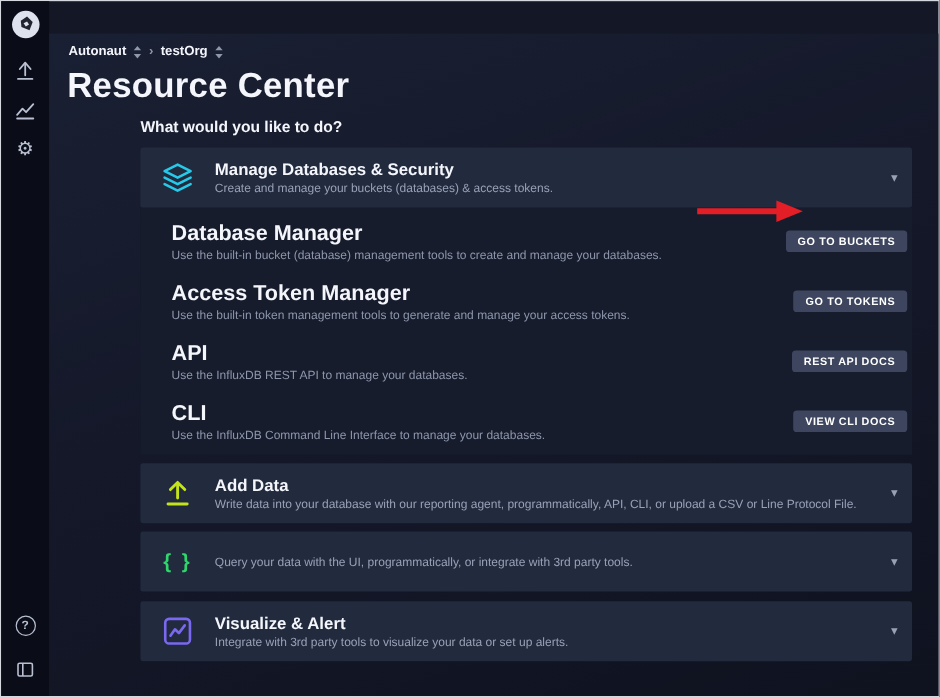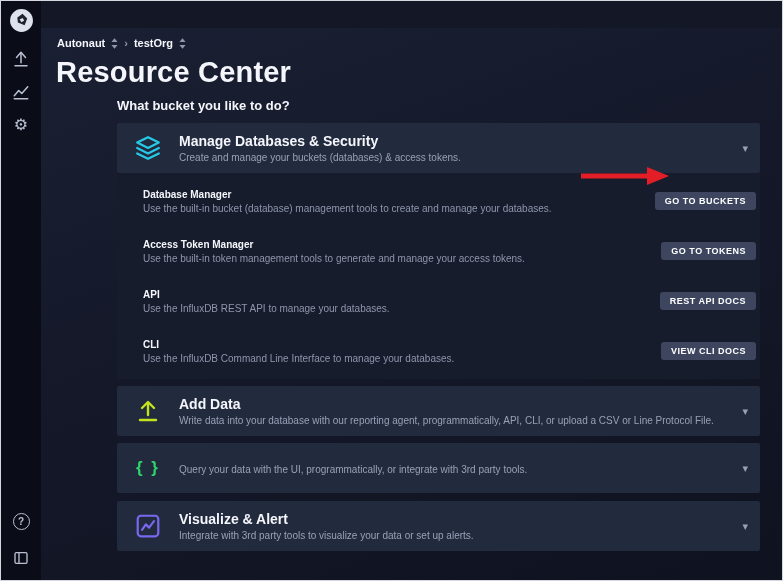--- a/index.html
+++ b/index.html
@@ -55,21 +55,21 @@
   }
   .panel-icon { width:62px; flex:0 0 62px; display:flex; align-items:center; justify-content:center; }
   .braces-glyph { color:#2fd66b; font-weight:bold; font-size:17px; letter-spacing:2px; }
   .panel-head-text { flex:1; padding-right:30px; }
   .panel-title { font-size:14px; font-weight:bold; }
   .panel-desc { font-size:10px; color:#98a1b6; margin-top:3px; }
   .caret { position:absolute; right:12px; top:50%; transform:translateY(-50%); color:#98a1b6; font-size:11px; cursor:pointer; }
   .items { background:#171c2c; padding:3px 0; }
   .item { display:flex; align-items:center; height:50px; padding:0 4px 0 26px; }
   .item-text { flex:1; padding-right:20px; }
-  .item-title { font-size:10px; font-weight:bold; }
+  .item-title { font-size:18px; font-weight:bold; }
   .item-desc { font-size:10px; color:#8d96ab; margin-top:3px; }
   .item-btn {
     background:#3d465e; color:#fff; border:none; border-radius:3px;
     font-family:"Liberation Sans", sans-serif;
     font-size:9px; font-weight:bold; letter-spacing:.5px;
     padding:4px 10px; white-space:nowrap; cursor:pointer;
   }
   .collapsed { margin-top:7px; }
   .collapsed-last { margin-top:8px; }
   
@@ -133,21 +133,21 @@
       <svg width="7" height="11" viewBox="0 0 8 12" fill="#8f97ab">
         <path d="M4 0 L7.5 4.2 H0.5 Z"></path>
           <path d="M0.5 7.8 H7.5 L4 12 Z"></path>
       </svg>
     </span>
   </div>
 
   <h1>Resource Center</h1>
 
   <div class="content">
-    <div class="subtitle">What bucket you like to do?</div>
+    <div class="subtitle">What would you like to do?</div>
 
     <div class="panel">
       <div class="panel-header">
         <div class="panel-icon">
           <svg width="26" height="26" viewBox="0 0 24 24" fill="none" stroke="#27c9e8" stroke-width="2" stroke-linecap="round" stroke-linejoin="round">
             <polygon points="12 2 2 7 12 12 22 7 12 2"></polygon>
             <polyline points="2 12 12 17 22 12"></polyline>
             <polyline points="2 17 12 22 22 17"></polyline>
           </svg>
         </div>

